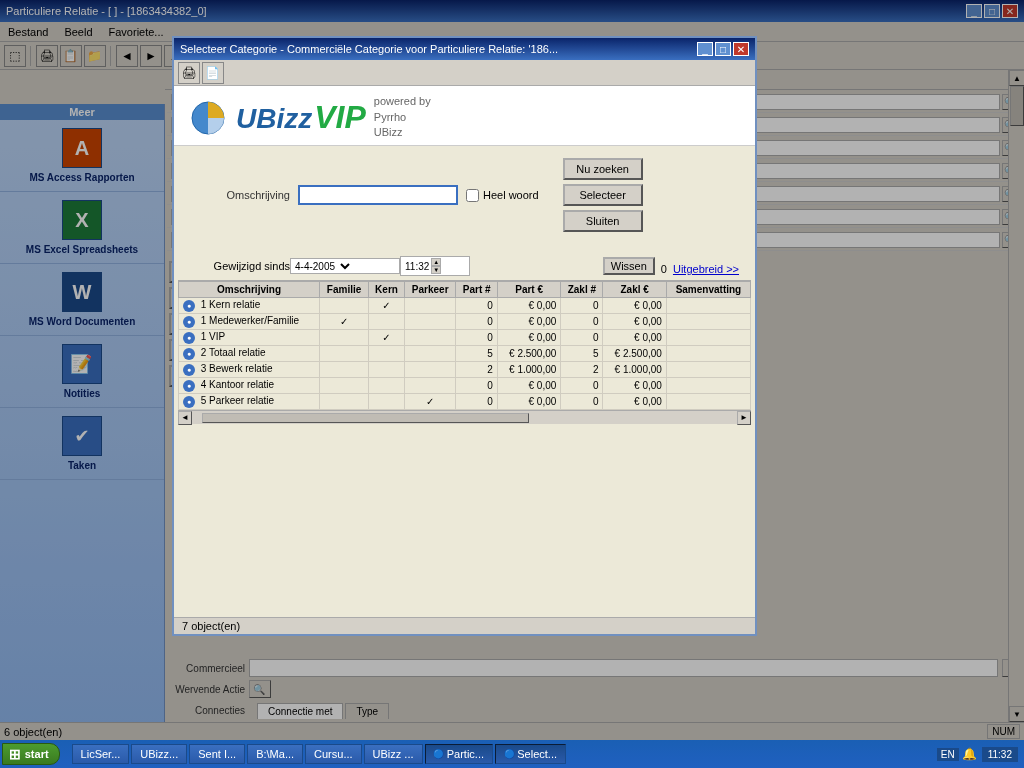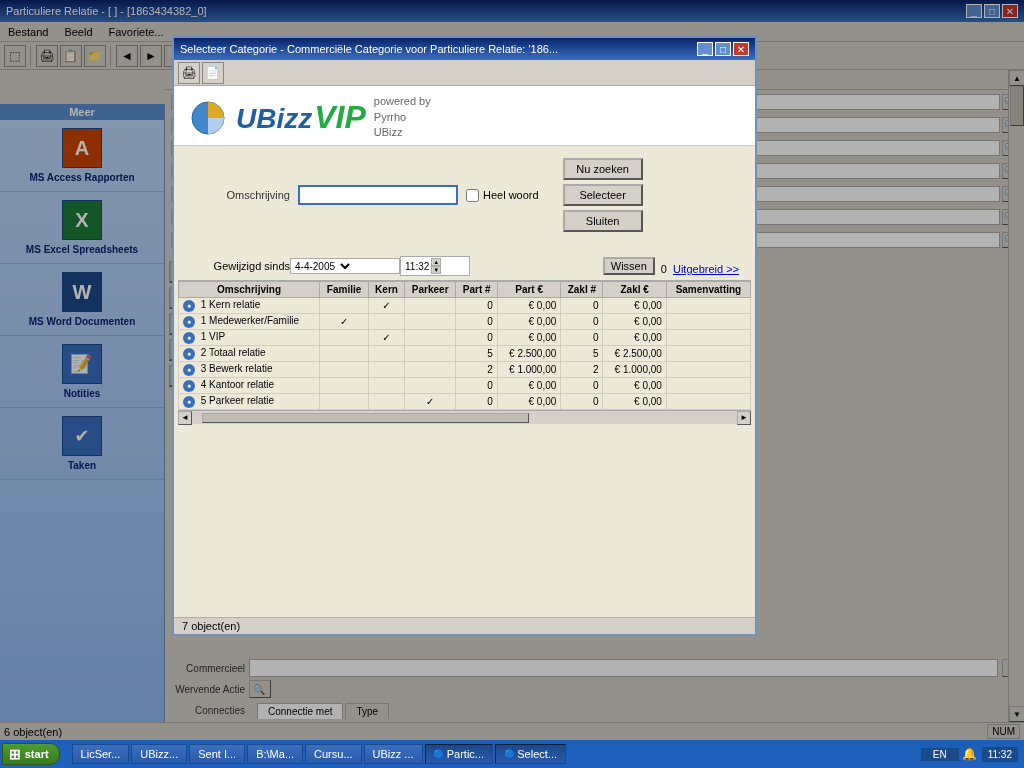--- a/index.html
+++ b/index.html
@@ -18,21 +18,21 @@
       margin-left: 2px; height: 22px; display: flex; align-items: center; gap: 4px; cursor: pointer;
     }
     .taskbar-items { display: flex; gap: 2px; margin-left: 12px; flex: 1; }
     .taskbar-item {
       background: linear-gradient(to bottom, #3a6fc0, #2a5aaa);
       color: white; padding: 2px 8px; height: 20px; border: 1px solid #1a4a8a;
       display: flex; align-items: center; font-size: 10px; cursor: pointer; white-space: nowrap;
     }
     .taskbar-item.active { background: linear-gradient(to bottom, #1a4a8a, #2a5aaa); border-style: inset; }
     .taskbar-right { display: flex; align-items: center; gap: 4px; padding-right: 6px; color: white; font-size: 10px; }
-    .lang-badge { background: #1a4a8a; padding: 1px 12px; color: white; font-size: 10px; }
+    .lang-badge { background: #1a4a8a; padding: 1px 4px; color: white; font-size: 10px; }
     .time-display { background: #1a4a8a; padding: 2px 6px; color: white; font-size: 10px; }
 
     
     .main-window {
       position: absolute; top: 0; left: 0; width: 1024px; height: 740px;
       background: #d4d0c8;
     }
     .title-bar-buttons { display: flex; gap: 2px; }
     .title-btn {
       width: 16px; height: 14px; border: 1px solid #fff; display: inline-flex;

